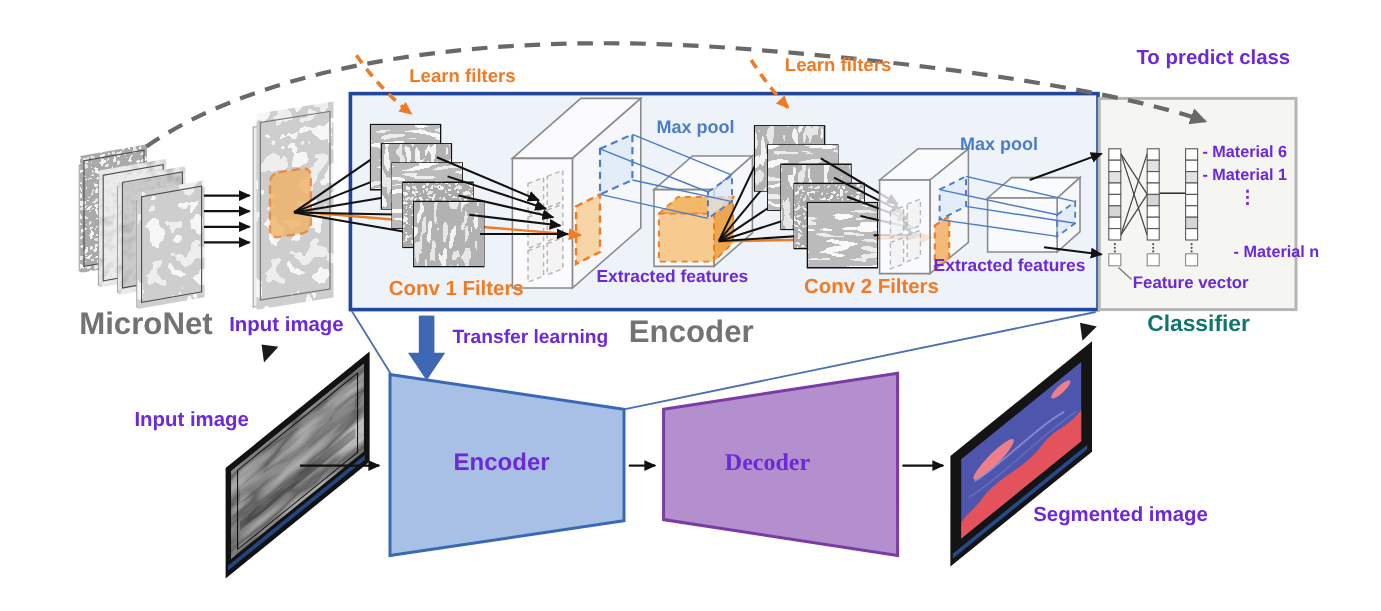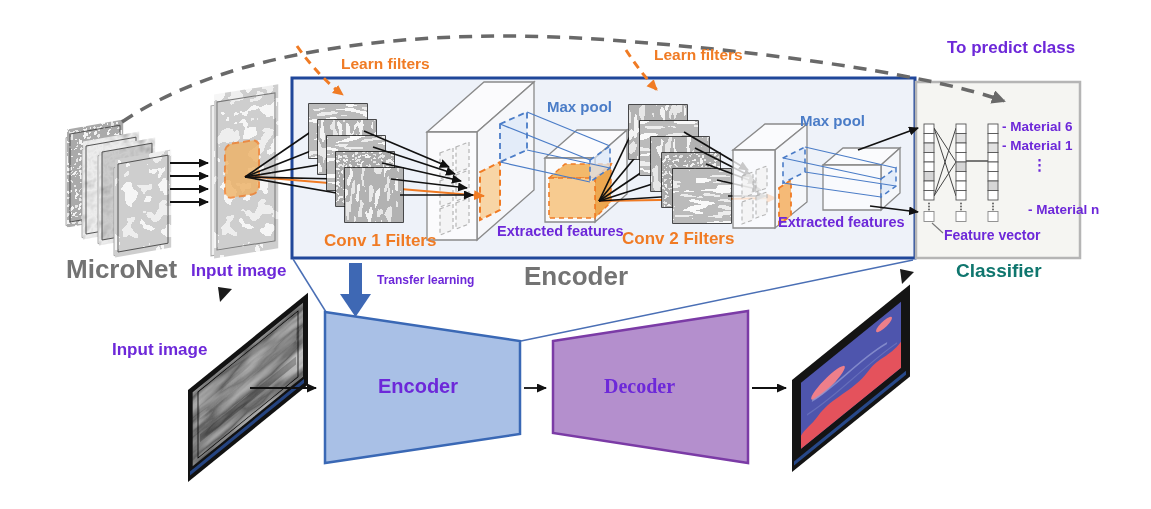--- a/index.html
+++ b/index.html
@@ -8,21 +8,21 @@
   #diagram-svg{position:absolute;left:0;top:0;}
   .lbl{position:absolute;font-weight:bold;white-space:nowrap;line-height:1;color:#6d28d9;}
   .navy{color:#737373;}
   .orange{color:#f07b24;}
   .poolblue{color:#4a7cc7;}
   .grayc{color:#0f766e;}
   .f26{font-size:26px;}
   .f20{font-size:20px;}
   .f19{font-size:19px;}
   .f17{font-size:17px;}
-  .f16{font-size:12px;text-align:center;}
+  .f16{font-size:16px;text-align:center;}
   .f155{font-size:15.5px;}
   .f15{font-size:15px;}
   .f145{font-size:14.5px;}
   .f14{font-size:14px;text-align:right;}
   .f135{font-size:13.5px;}
 </style>
 </head>
 <body>
 
 <div id="stage">
@@ -392,28 +392,29 @@
   <line x1="752" y1="388" x2="786" y2="388" stroke="#111" stroke-width="1.8" marker-end="url(#mB)"></line>
 </svg>
 
 <div class="lbl navy f26" style="left:66px;top:256px;">MicroNet</div>
 <div class="lbl f17" style="left:191px;top:262px;">Input image</div>
 <div class="lbl orange f155" style="left:341px;top:56px;">Learn filters</div>
 <div class="lbl orange f155" style="left:654px;top:47px;">Learn filters</div>
 <div class="lbl orange f17" style="left:303px;top:232px;margin-left:21px;">Conv 1 Filters</div>
 <div class="lbl poolblue f15" style="left:547px;top:99px;">Max pool</div>
 <div class="lbl f145" style="left:497px;top:224px;">Extracted features</div>
-<div class="lbl orange f17" style="left:622px;top:230px;">Conv 2 Filters</div>
+<div class="lbl orange f17" style="left:670px;top:230px;">Conv 2 Filters</div>
 <div class="lbl poolblue f15" style="left:800px;top:113px;">Max pool</div>
 <div class="lbl f145" style="left:778px;top:215px;">Extracted features</div>
 <div class="lbl navy f26" style="left:524px;top:263px;">Encoder</div>
 <div class="lbl f17" style="left:947px;top:39px;">To predict class</div>
 <div class="lbl grayc f19" style="left:956px;top:261px;">Classifier</div>
 <div class="lbl f135" style="left:1002px;top:120px;">- Material 6</div>
 <div class="lbl f135" style="left:1002px;top:139px;">- Material 1</div>
 <div class="lbl f15" style="left:1032px;top:157px;">⋮</div>
 <div class="lbl f135" style="left:1002px;top:203px;margin-left:26px;">- Material n</div>
 <div class="lbl f14" style="left:944px;top:228px;">Feature vector</div>
 <div class="lbl f16" style="left:377px;top:274px;">Transfer learning</div>
 <div class="lbl f17" style="left:112px;top:341px;">Input image</div>
 <div class="lbl f20" style="left:378px;top:376px;">Encoder</div>
 <div class="lbl f20" style="left:604px;top:376px;font-family:Liberation Serif, serif;">Decoder</div>
+<div class="lbl f17" style="left:861px;top:420px;">Segmented image</div>
 </div>
 
 </body></html>

